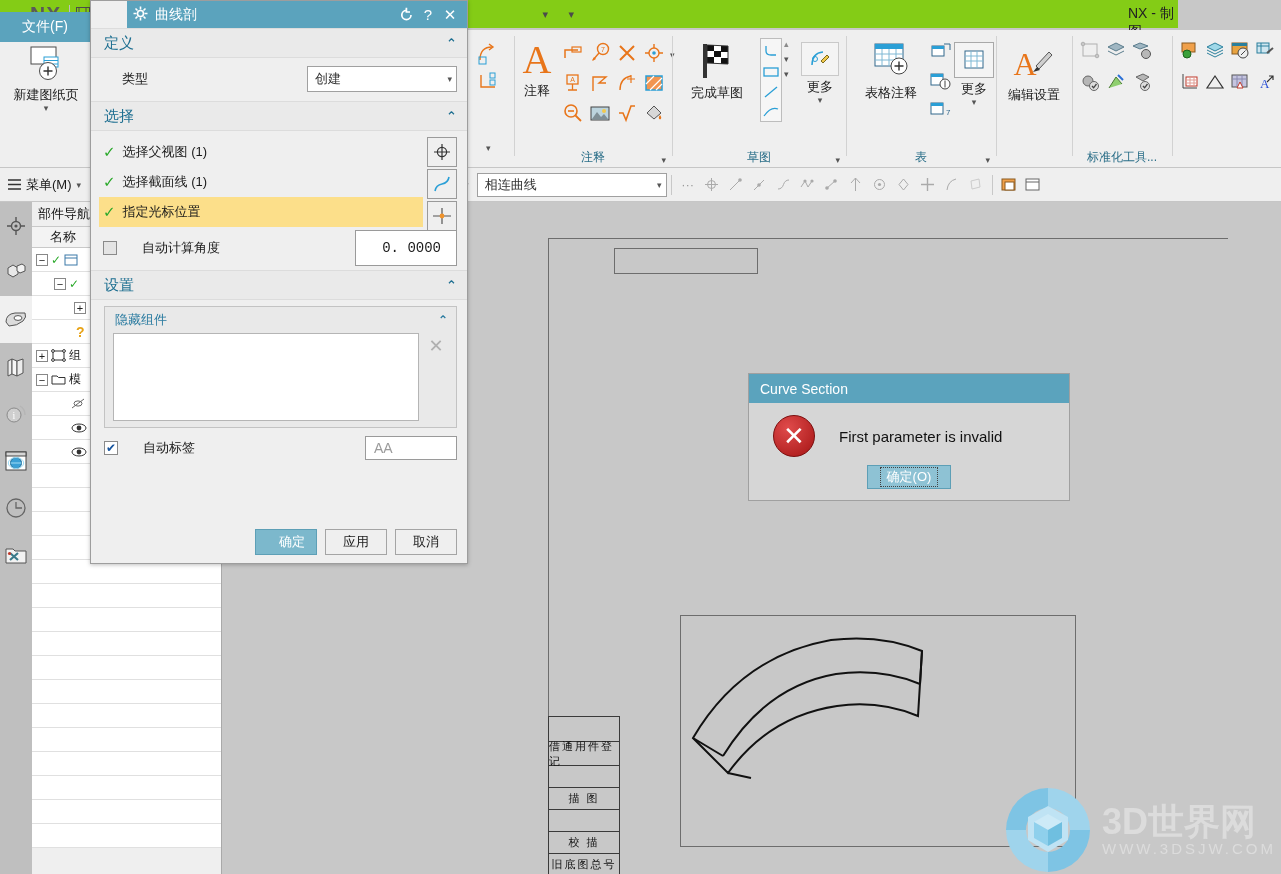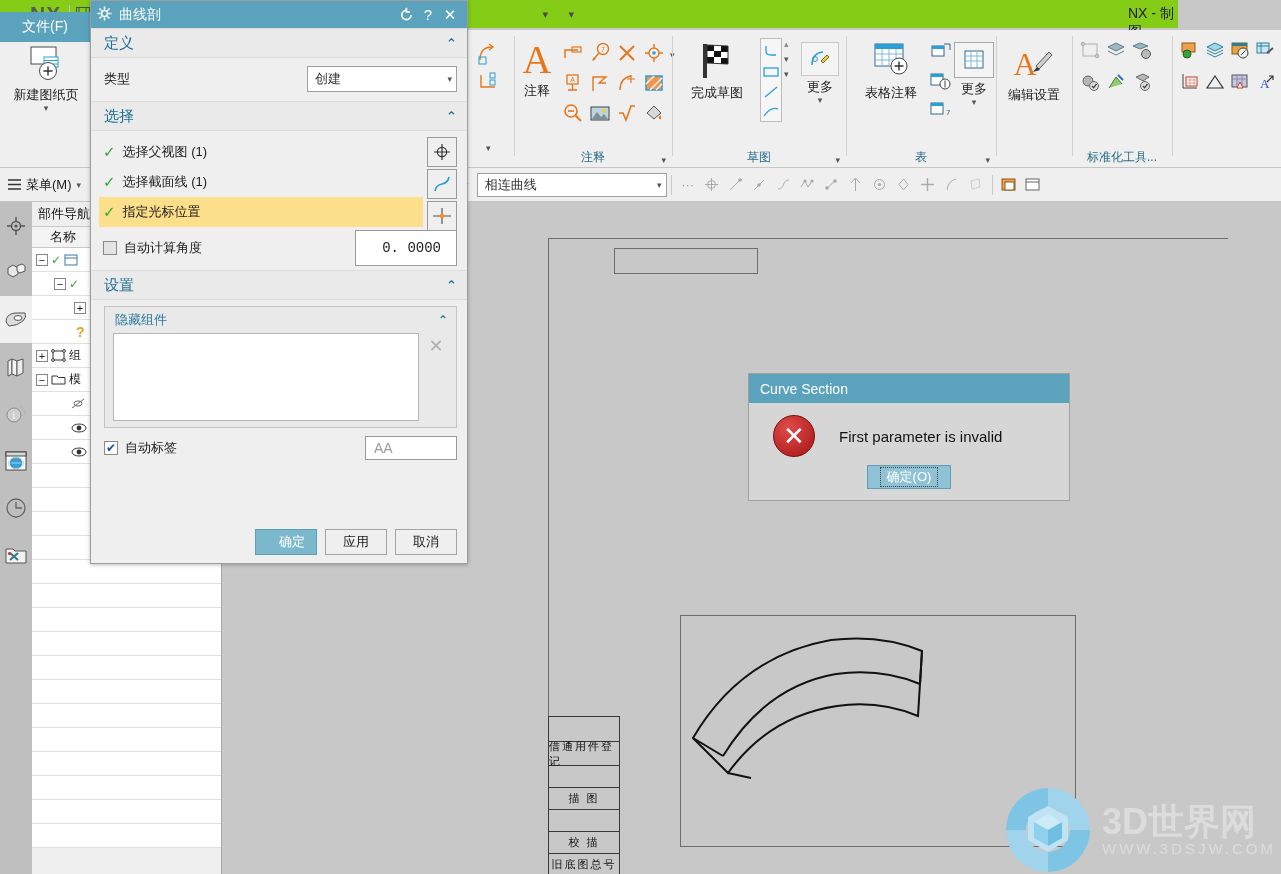--- a/index.html
+++ b/index.html
@@ -49,27 +49,27 @@
   .sheet-border{position:absolute;left:326px;top:36px;width:680px;height:640px;border:1px solid #6d6d6d;border-right:none;border-bottom:none;}
   .sheet-tab{position:absolute;left:392px;top:46px;width:144px;height:26px;border:1px solid #6d6d6d;background:#c8c8c8;}
   .tblock{position:absolute;left:326px;width:72px;border:1px solid #3a3a3a;border-top:none;font-size:11px;display:flex;align-items:center;justify-content:center;letter-spacing:2px;color:#111;background:#c8c8c8;}
   .viewbox{position:absolute;left:458px;top:413px;width:396px;height:232px;border:1px solid #6d6d6d;}
   
   .wm{position:absolute;left:1000px;top:782px;display:flex;align-items:center;pointer-events:none;}
   .wm-txt{color:#dcdcdc;font-size:36px;font-weight:bold;line-height:1;}
   .wm-sub{color:#dcdcdc;font-size:15px;letter-spacing:3px;}
   
   .dlg{position:absolute;left:90px;top:0;width:378px;height:564px;background:#efefef;border:1px solid #9d9d9d;box-shadow:0 1px 4px rgba(0,0,0,.25);}
-  .dlg-title{height:27px;background:#5ba3bd;color:#fff;display:flex;align-items:center;padding:0 6px;font-size:14px;}
+  .dlg-title{height:27px;background:#5ba3bd;color:#fff;display:flex;align-items:center;padding:0 6px;font-size:14px;margin-left:36px;}
   .dlg-title .t{flex:1;padding-left:7px;}
   .dlg-tbtn{width:22px;height:22px;display:flex;align-items:center;justify-content:center;font-size:15px;}
   .sec-hdr{height:30px;display:flex;align-items:center;justify-content:space-between;padding:0 10px 0 13px;color:#1e6f91;font-size:15px;background:#eaeaea;border-top:1px solid #dcdcdc;border-bottom:1px solid #dcdcdc;}
   .sec-body{background:#efefef;padding:4px 10px 6px 13px;}
   .row{display:flex;align-items:center;height:28px;}
-  .row .lab{font-size:13px;color:#1a1a1a;}
+  .row .lab{font-size:13px;color:#1a1a1a;margin-left:18px;}
   .sel-row{display:flex;align-items:center;height:30px;padding-left:4px;}
   .sel-row.hl{background:#fcdf8a;}
   .sq-btn{width:30px;height:30px;border:1px solid #9a9a9a;background:#efefef;display:flex;align-items:center;justify-content:center;}
   .numfield{border:1px solid #9a9a9a;background:#fff;height:36px;display:flex;align-items:center;justify-content:flex-end;padding-right:15px;font-size:14px;font-family:"Liberation Mono","DejaVu Sans Mono",monospace;}
   .cbx{width:14px;height:14px;border:1px solid #8a8a8a;background:#e4e4e4;display:inline-flex;align-items:center;justify-content:center;margin-right:7px;}
   .cbx.on{background:#fff;color:#15539e;font-size:12px;}
   .subpanel{border:1px solid #c3c3c3;background:#e9e9e9;}
   .subhdr{height:26px;display:flex;align-items:center;justify-content:space-between;padding:0 8px 0 10px;color:#2a7ba0;font-size:13px;}
   .listbox{background:#fff;border:1px solid #b5b5b5;}
   .txtfield{border:1px solid #9a9a9a;background:#fff;height:24px;display:flex;align-items:center;padding-left:8px;font-size:14px;color:#9b9b9b;}

